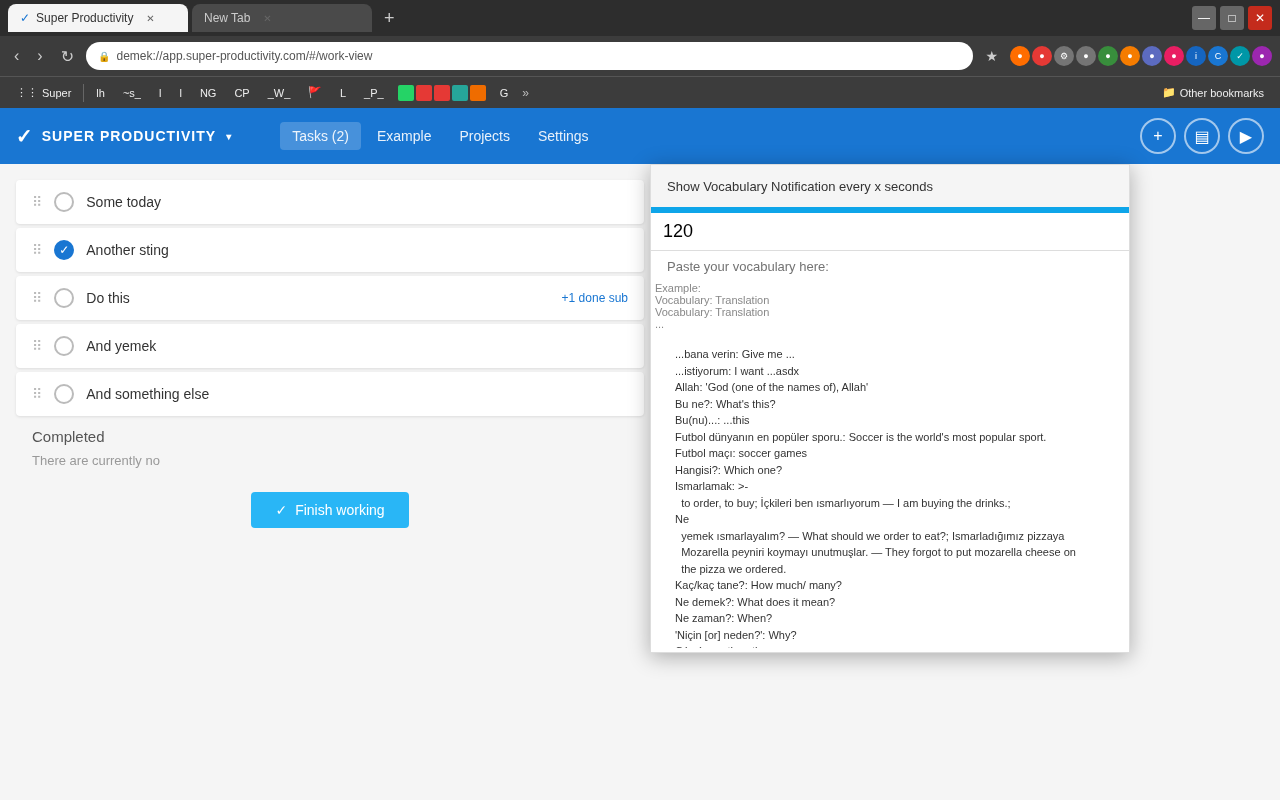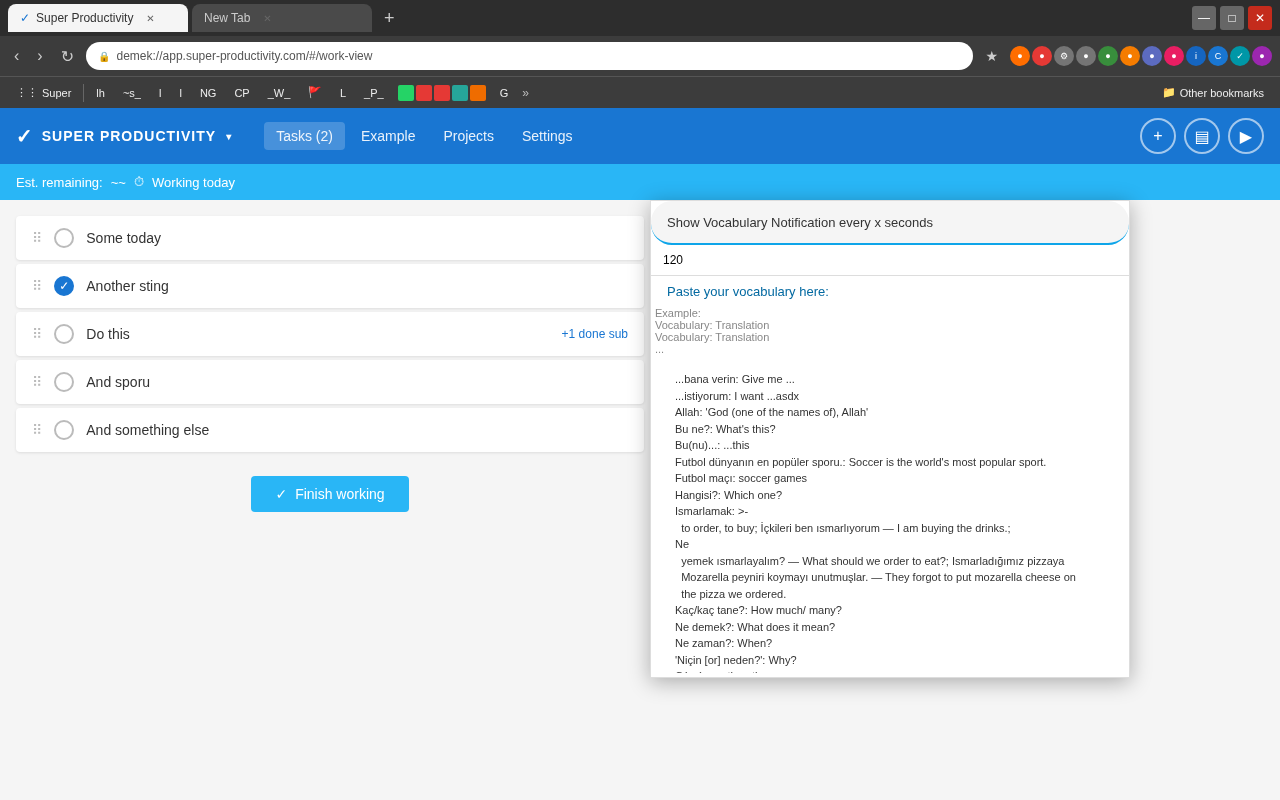--- a/index.html
+++ b/index.html
@@ -31,21 +31,21 @@
     .bookmark-item { display: flex; align-items: center; padding: 2px 8px; border-radius: 4px; cursor: pointer; color: #eee; font-size: 11px; white-space: nowrap; gap: 4px; }
     .bookmark-sep { width: 1px; height: 18px; background: #666; margin: 0 2px; }
     .other-bookmarks { margin-left: auto; }
 
     
     .app-header { background: #1976d2; height: 56px; display: flex; align-items: center; padding: 0 16px; gap: 16px; color: white; }
     .app-logo { display: flex; align-items: center; gap: 8px; font-weight: bold; font-size: 14px; letter-spacing: 1px; }
     .logo-check { color: white; font-size: 20px; }
     .app-title { font-size: 14px; font-weight: 700; letter-spacing: 1px; }
     .dropdown-arrow { font-size: 10px; margin-left: 2px; }
-    .nav-links { display: flex; gap: 4px; margin-left: 16px; }
+    .nav-links { display: flex; gap: 4px; margin-left: 32px; }
     .nav-link { color: rgba(255,255,255,0.9); text-decoration: none; padding: 6px 12px; border-radius: 4px; font-size: 14px; cursor: pointer; }
     .nav-link.active { background: rgba(255,255,255,0.2); }
     .header-right { margin-left: auto; display: flex; gap: 8px; }
     .icon-btn { width: 36px; height: 36px; border-radius: 50%; border: none; color: white; cursor: pointer; font-size: 16px; display: flex; align-items: center; justify-content: center; }
     .icon-btn-add { background: #1976d2; border: 2px solid rgba(255,255,255,0.6); }
     .icon-btn-file { background: #1976d2; border: 2px solid rgba(255,255,255,0.6); }
     .icon-btn-play { background: #1976d2; border: 2px solid rgba(255,255,255,0.6); }
 
     
     .working-bar { background: #29b6f6; height: 36px; display: flex; align-items: center; padding: 0 16px; color: white; font-size: 13px; gap: 8px; }
@@ -60,24 +60,24 @@
     .task-check.done { background: #1976d2; border-color: #1976d2; color: white; font-size: 12px; }
     .sub-task-info { margin-left: auto; color: #1976d2; font-size: 12px; }
 
     .completed-section { padding: 0 16px; color: #666; font-size: 14px; }
     .no-tasks-msg { color: #999; font-size: 13px; }
 
     .finish-btn { background: #29b6f6; color: white; border: none; padding: 10px 24px; border-radius: 4px; font-size: 14px; cursor: pointer; display: flex; align-items: center; gap: 8px; margin: 16px auto; }
 
     
     .vocab-popup { position: absolute; top: 0; left: 650px; width: 480px; background: white; box-shadow: 0 4px 20px rgba(0,0,0,0.3); z-index: 100; border: 1px solid #ddd; }
-    .vocab-header { padding: 12px 16px; background: #f5f5f5; border-bottom: 2px solid #0ea5e9; border-radius: 21px; }
+    .vocab-header { padding: 12px 16px; background: #f5f5f5; border-bottom: 6px solid #0ea5e9; }
     .vocab-title { font-size: 13px; font-weight: 500; color: #333; }
-    .vocab-input { width: 100%; padding: 8px 12px; border: none; border-bottom: 1px solid #ddd; font-size: 12px; outline: none; }
-    .vocab-paste-label { padding: 8px 16px 4px; font-size: 13px; color: #0369a1; font-weight: 500; }
+    .vocab-input { width: 100%; padding: 8px 12px; border: none; border-bottom: 1px solid #ddd; font-size: 18px; outline: none; }
+    .vocab-paste-label { padding: 8px 16px 4px; font-size: 13px; color: #737373; font-weight: 500; }
     .vocab-example { padding: 4px 4px 8px; font-size: 11px; color: #888; }
     .vocab-textarea { width: 100%; height: 310px; border: none; padding: 8px 24px; font-size: 11px; color: #333; resize: none; outline: none; font-family: Liberation Sans, sans-serif; line-height: 1.5; overflow-y: scroll; }
   </style>
 </head>
 <body>
 
 <div class="browser-chrome">
 
   <div class="tab-bar">
     <div class="tab">
@@ -189,26 +189,20 @@
       <a class="nav-link">Projects</a>
       <a class="nav-link">Settings</a>
     </nav>
     <div class="header-right">
       <button class="icon-btn icon-btn-add">+</button>
       <button class="icon-btn icon-btn-file">▤</button>
       <button class="icon-btn icon-btn-play">▶</button>
     </div>
   </div>
 
-  <div class="working-bar">
-    <span>Est. remaining:</span>
-    <span>~~</span>
-    <span>⏱</span>
-    <span>Working today</span>
-  </div>
 
   <div class="main-content">
 
     <div class="task-list">
 
       <div class="task-item">
         <span class="drag-handle">⠿</span>
         <div class="task-check"></div>
         <span class="task-text">Some today</span>
       </div>
@@ -222,29 +216,33 @@
       <div class="task-item">
         <span class="drag-handle">⠿</span>
         <div class="task-check"></div>
         <span class="task-text">Do this</span>
         <span class="sub-task-info">+1 done sub</span>
       </div>
 
       <div class="task-item">
         <span class="drag-handle">⠿</span>
         <div class="task-check"></div>
-        <span class="task-text">And sporu</span>
+        <span class="task-text">And yemek</span>
       </div>
 
       <div class="task-item">
         <span class="drag-handle">⠿</span>
         <div class="task-check"></div>
         <span class="task-text">And something else</span>
       </div>
 
+      <div class="completed-section">
+        <div style="margin: 12px 0 8px; font-size: 15px; font-weight: 500; color: #555;">Completed</div>
+        <div class="no-tasks-msg">There are currently no</div>
+      </div>
 
       <div style="text-align:center; margin-top: 24px;">
         <button class="finish-btn">
           <span>✓</span>
           <span>Finish working</span>
         </button>
       </div>
     </div>
 
     <div class="vocab-popup">

